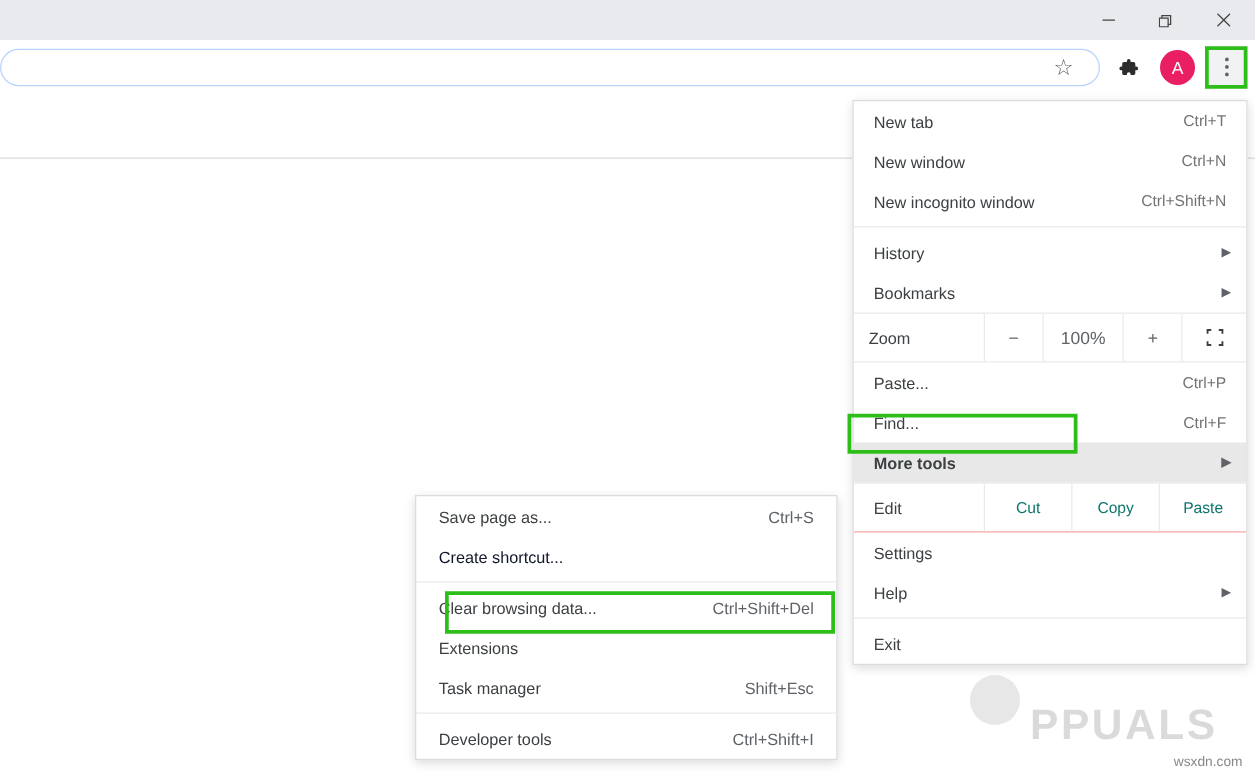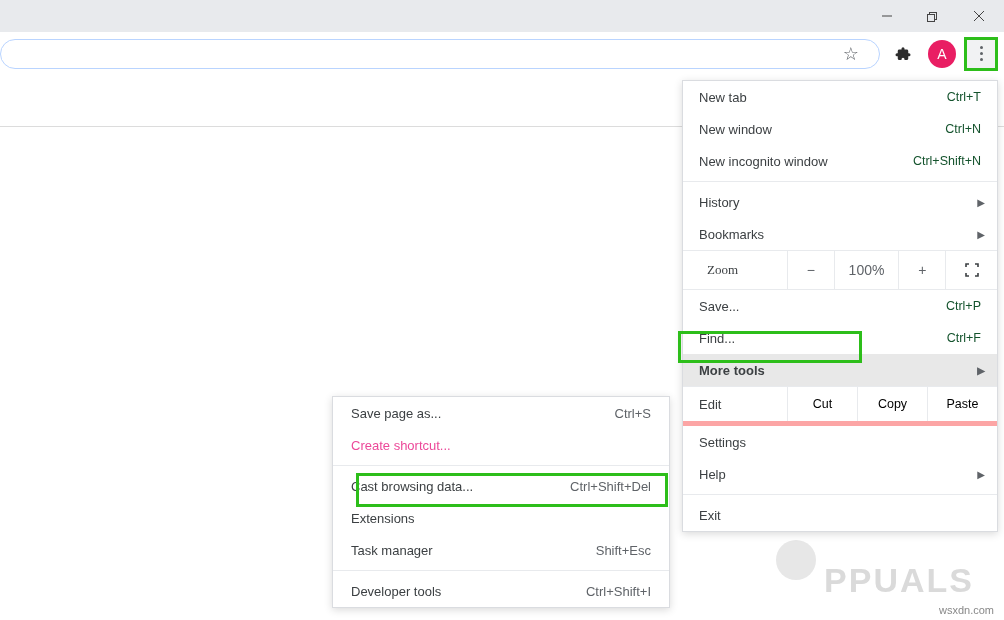--- a/index.html
+++ b/index.html
@@ -22,31 +22,31 @@
   .kebab-dots { display: flex; flex-direction: column; gap: 3px; }
   .kebab-dots span { width: 3px; height: 3px; background: #5f6368; border-radius: 50%; }
 
   .sep-line { height: 1px; background: #dcdcdc; width: 100%; margin-top: 50px; }
 
   
   .menu { position: absolute; top: 80px; right: 6px; width: 316px; background: #fff; border: 1px solid #dadce0; box-shadow: 0 2px 8px rgba(0,0,0,0.15); display: flex; flex-direction: column; font-size: 13px; color: #3c4043; }
   .menu-row { display: flex; align-items: center; height: 32px; padding: 0 16px; position: relative; }
   .menu-row.hov { background: #e8e8e8; font-weight: bold; }
   .menu-row .label { flex: 1 1 auto; }
-  .menu-row .shortcut { color: #14532d; font-size: 12.5px; }
+  .menu-row .shortcut { color: #737373; font-size: 12.5px; }
   .menu-row .sub-ind { position: absolute; right: 12px; color: #5f6368; font-size: 10px; }
   .menu-div { height: 1px; background: #e8eaed; margin: 4px 0; }
   .zoom-row { display: flex; align-items: center; height: 40px; border-top: 1px solid #e8eaed; border-bottom: 1px solid #e8eaed; }
-  .zoom-row .zlabel { width: 104px; padding-left: 24px; font-family: Liberation Serif, serif; }
+  .zoom-row .zlabel { width: 104px; padding-left: 12px; }
   .zoom-cell { flex: 1; display: flex; align-items: center; justify-content: center; height: 100%; color: #5f6368; border-left: 1px solid #e8eaed; font-size: 14px; }
   .zoom-cell.wide { flex: 1.4; }
   .fs-cell { width: 52px; display: flex; align-items: center; justify-content: center; border-left: 1px solid #e8eaed; height: 100%; color: #3c4043; }
-  .edit-row { display: flex; align-items: center; height: 40px; border-top: 1px solid #e8eaed; border-bottom: 5px solid #fca5a5; }
+  .edit-row { display: flex; align-items: center; height: 40px; border-top: 1px solid #e8eaed; border-bottom: 1px solid #fca5a5; }
   .edit-row .elabel { width: 104px; padding-left: 16px; }
-  .edit-cell { flex: 1; display: flex; align-items: center; justify-content: center; border-left: 1px solid #e8eaed; height: 100%; font-size: 12.5px; color: #000000; }
+  .edit-cell { flex: 1; display: flex; align-items: center; justify-content: center; border-left: 1px solid #e8eaed; height: 100%; font-size: 12.5px; color: #0f766e; }
 
   .hl-box { border: 3px solid #2dbe1a; }
   .more-tools-hl { position: absolute; top: 331px; left: 678px; width: 184px; height: 32px; pointer-events: none; z-index: 20; }
 
   
   .submenu { position: absolute; top: 396px; left: 332px; width: 338px; background: #fff; border: 1px solid #dadce0; box-shadow: 0 2px 8px rgba(0,0,0,0.15); display: flex; flex-direction: column; font-size: 13px; color: #3c4043; }
   .submenu .menu-row { padding: 0 18px; }
   .submenu .label { flex: 1; }
   .submenu .shortcut { color: #5f6368; font-size: 13px; }
 
@@ -131,21 +131,21 @@
     <span class="zoom-cell wide">100%</span>
     <span class="zoom-cell">+</span>
     <span class="fs-cell">
       <svg width="14" height="14" viewBox="0 0 14 14" fill="none" stroke="#3c4043" stroke-width="1.6">
         <path d="M1 4V1h3M13 4V1h-3M1 10v3h3M13 10v3h-3"></path>
       </svg>
     </span>
   </div>
 
   <div class="menu-row">
-    <span class="label">Save...</span>
+    <span class="label">Paste...</span>
     <span class="shortcut">Ctrl+P</span>
   </div>
   <div class="menu-row">
     <span class="label">Find...</span>
     <span class="shortcut">Ctrl+F</span>
   </div>
   <div class="menu-row hov">
     <span class="label">More tools</span>
     <span class="sub-ind">▶</span>
   </div>
@@ -170,26 +170,26 @@
   </div>
 </div>
 
 <div class="hl-box more-tools-hl"></div>
 
 <div class="submenu">
   <div class="menu-row">
     <span class="label">Save page as...</span>
     <span class="shortcut">Ctrl+S</span>
   </div>
-  <div class="menu-row" style="color:#ec4899">
+  <div class="menu-row" style="color:#0f172a">
     <span class="label">Create shortcut...</span>
   </div>
   <div class="menu-div"></div>
   <div class="menu-row">
-    <span class="label">Cast browsing data...</span>
+    <span class="label">Clear browsing data...</span>
     <span class="shortcut">Ctrl+Shift+Del</span>
   </div>
   <div class="menu-row">
     <span class="label">Extensions</span>
   </div>
   <div class="menu-row">
     <span class="label">Task manager</span>
     <span class="shortcut">Shift+Esc</span>
   </div>
   <div class="menu-div"></div>

